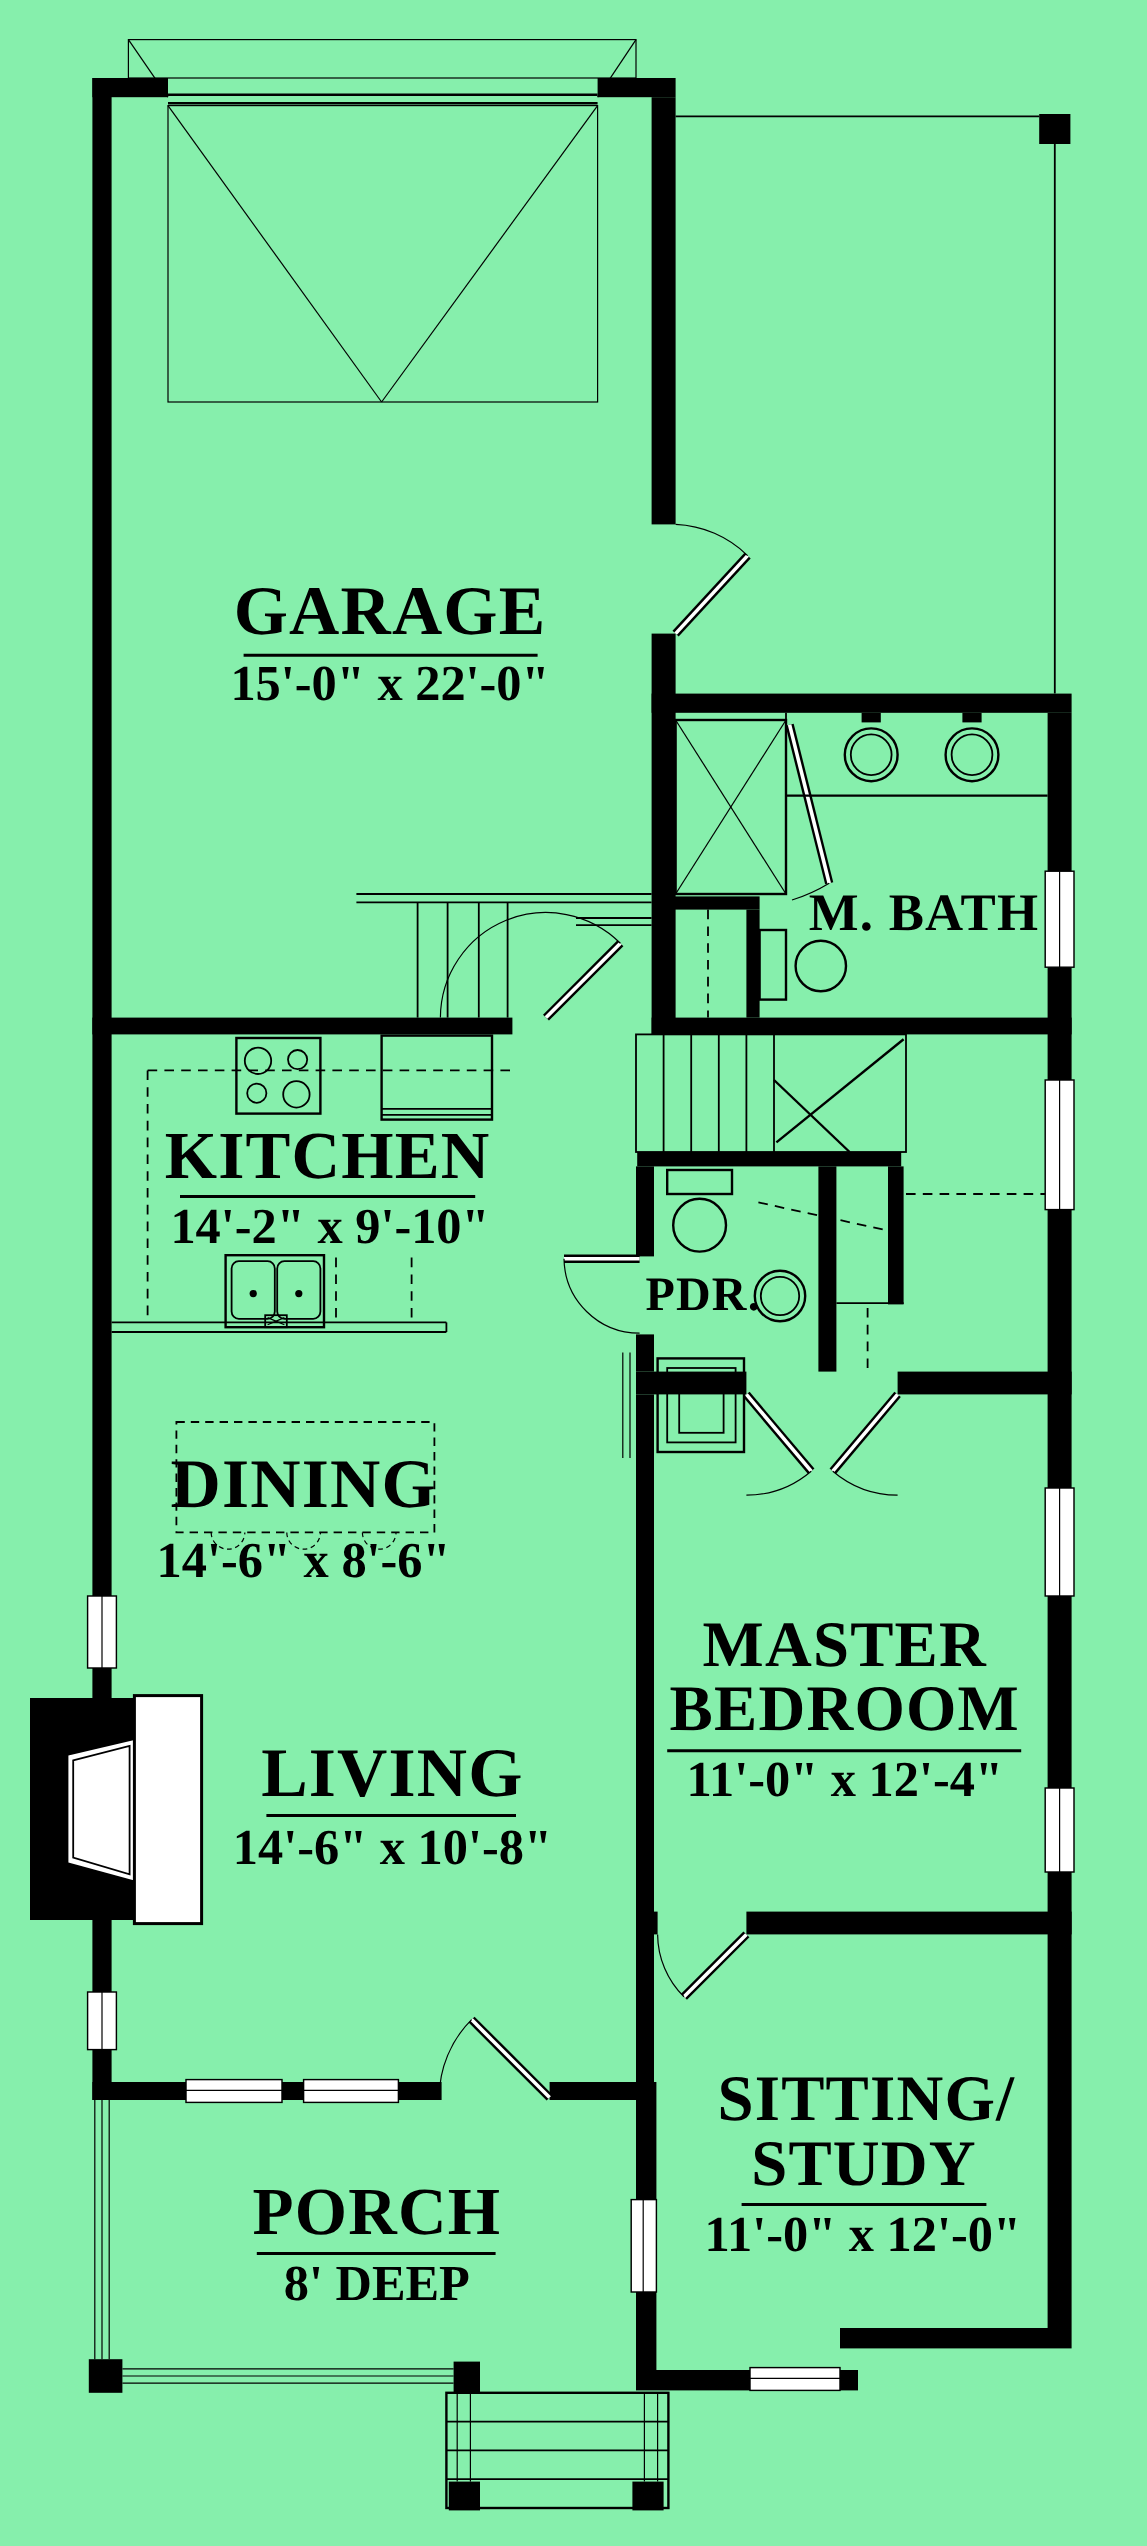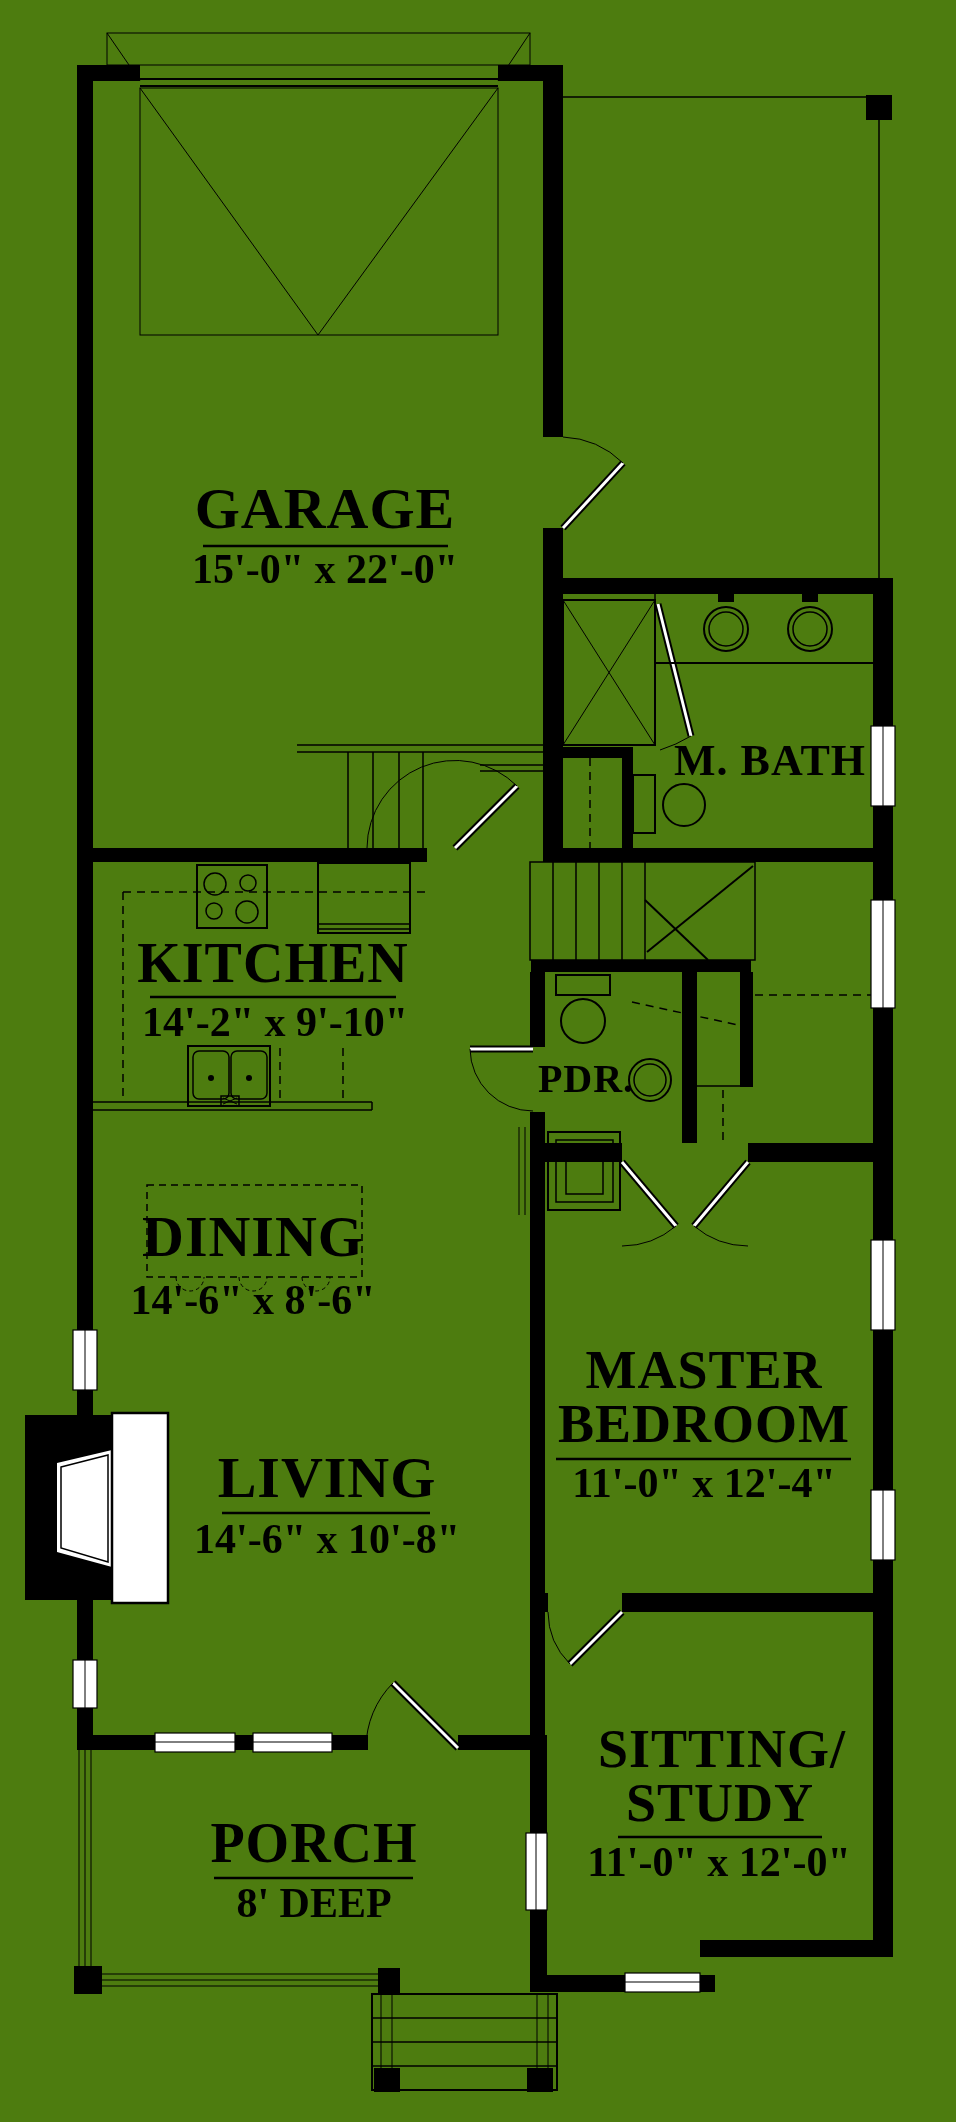--- a/index.html
+++ b/index.html
@@ -1,16 +1,16 @@
 <!DOCTYPE html>
 <html><head>
 <meta charset="utf-8">
 <style>
   html,body{margin:0;padding:0;background:#ffffff;}
-  .plan-canvas{position:relative;width:956px;height:2122px;background:#4d7c0f;overflow:hidden;}
+  .plan-canvas{position:relative;width:956px;height:2122px;background:#86efac;overflow:hidden;}
   svg{position:absolute;left:0;top:0;}
   .wall{fill:#000;stroke:none;}
   .thin{stroke:#000;stroke-width:1.5;fill:none;}
   .thin2{stroke:#000;stroke-width:2;fill:none;}
   .hair{stroke:#000;stroke-width:1;fill:none;}
   .dash{stroke:#000;stroke-width:1.5;fill:none;stroke-dasharray:8 6;}
   .winbox{fill:#fff;stroke:#000;stroke-width:1.2;}
   .slab{stroke:#000;stroke-width:7;fill:none;}
   .slabcore{stroke:#fff;stroke-width:3;fill:none;}
   .arc{stroke:#000;stroke-width:1;fill:none;}

